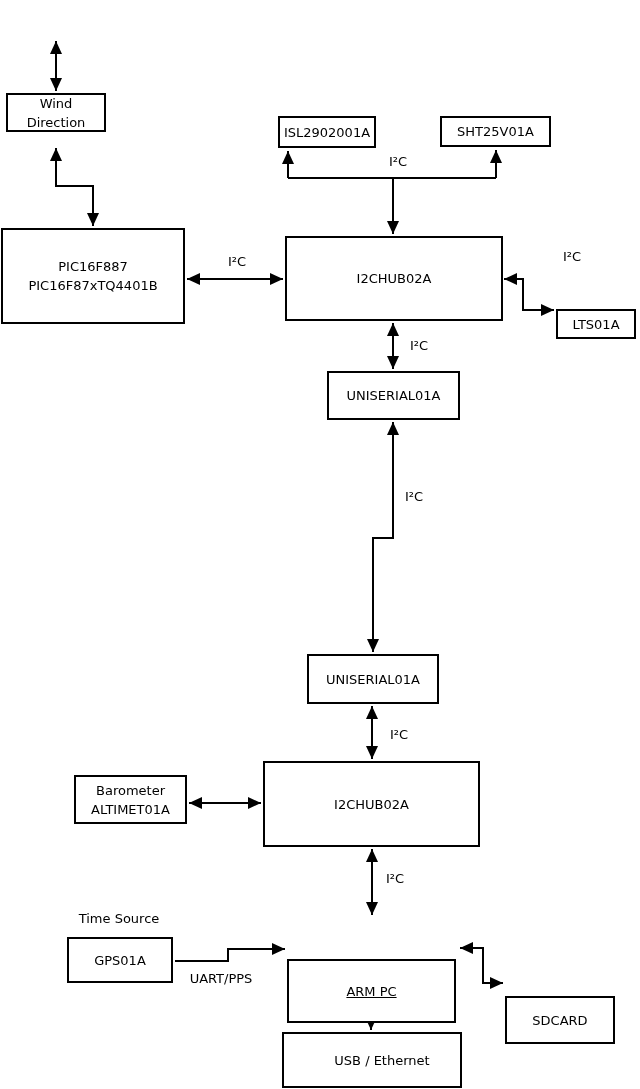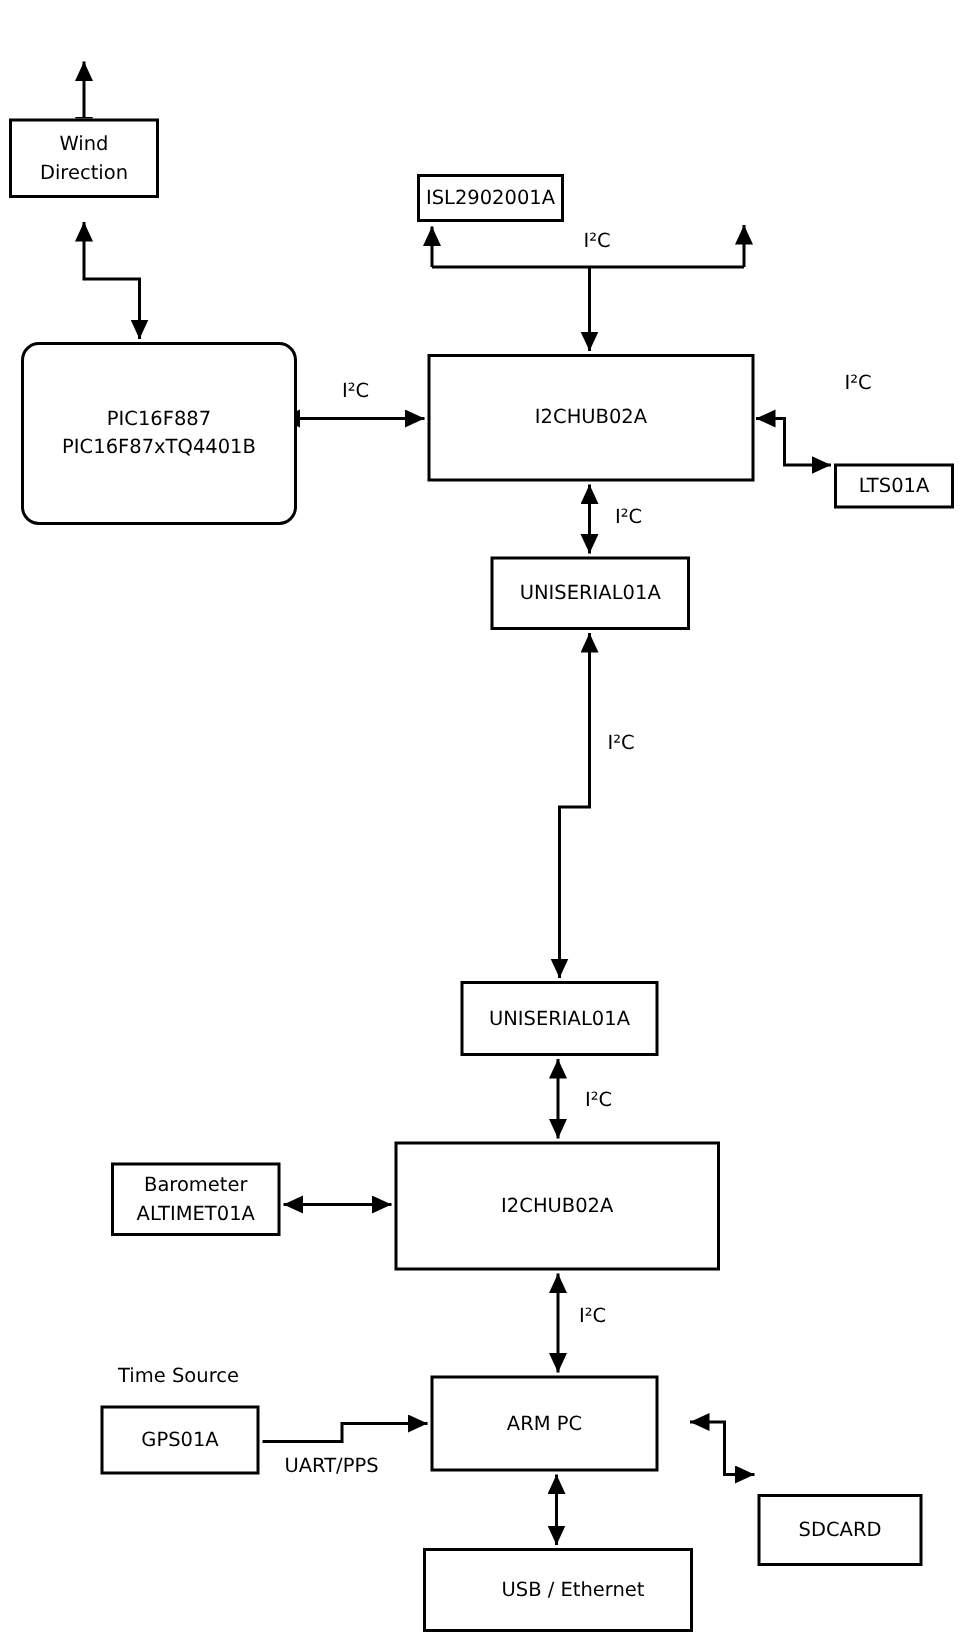--- a/index.html
+++ b/index.html
@@ -73,34 +73,37 @@
       <path d="M372,706 V759" marker-start="url(#ahs)" marker-end="url(#ah)"></path>
       <path d="M189,803 H261" marker-start="url(#ahs)" marker-end="url(#ah)"></path>
       <path d="M372,849 V915" marker-start="url(#ahs)" marker-end="url(#ah)"></path>
       <path d="M175,961 H228 V949 H285" marker-end="url(#ah)"></path>
       <path d="M460,948 H483 V983 H503" marker-start="url(#ahs)" marker-end="url(#ah)"></path>
       <path d="M371,983 V1030" marker-start="url(#ahs)" marker-end="url(#ah)"></path>
     </g>
   </svg>
 
 
-  <div class="node" style="left:6px; top:79px; width:100px; height:53px;">
+  <div class="node" style="left:6px; top:93px; width:100px; height:39px;">
     <span>Wind</span>
     <span>Direction</span>
   </div>
 
-  <div class="node" style="left:14px; top:228px; width:184px; height:122px;border-radius:12px;">
+  <div class="node" style="left:1px; top:228px; width:184px; height:96px;">
     <span>PIC16F887</span>
     <span>PIC16F87xTQ4401B</span>
   </div>
 
   <div class="node" style="left:233px; top:116px; width:98px; height:32px;margin-left:45px;">
     <span>ISL2902001A</span>
   </div>
 
+  <div class="node" style="left:440px; top:116px; width:111px; height:31px;">
+    <span>SHT25V01A</span>
+  </div>
 
   <div class="node" style="left:285px; top:236px; width:218px; height:85px;">
     <span>I2CHUB02A</span>
   </div>
 
   <div class="node" style="left:556px; top:309px; width:80px; height:30px;">
     <span>LTS01A</span>
   </div>
 
   <div class="node" style="left:327px; top:371px; width:133px; height:49px;">
@@ -117,21 +120,21 @@
   </div>
 
   <div class="node" style="left:263px; top:761px; width:217px; height:86px;">
     <span>I2CHUB02A</span>
   </div>
 
   <div class="node" style="left:67px; top:937px; width:106px; height:46px;justify-content:center;">
     <span>GPS01A</span>
   </div>
 
-  <div class="node" style="left:287px; top:917px; width:152px; height:64px;">
+  <div class="node" style="left:287px; top:959px; width:169px; height:64px;text-decoration:underline;">
     <span>ARM PC</span>
   </div>
 
   <div class="node" style="left:505px; top:959px; width:110px; height:48px;margin-top:37px;">
     <span>SDCARD</span>
   </div>
 
   <div class="node" style="left:282px; top:1032px; width:180px; height:56px;padding-left:20px;">
     <span>USB / Ethernet</span>
   </div>

